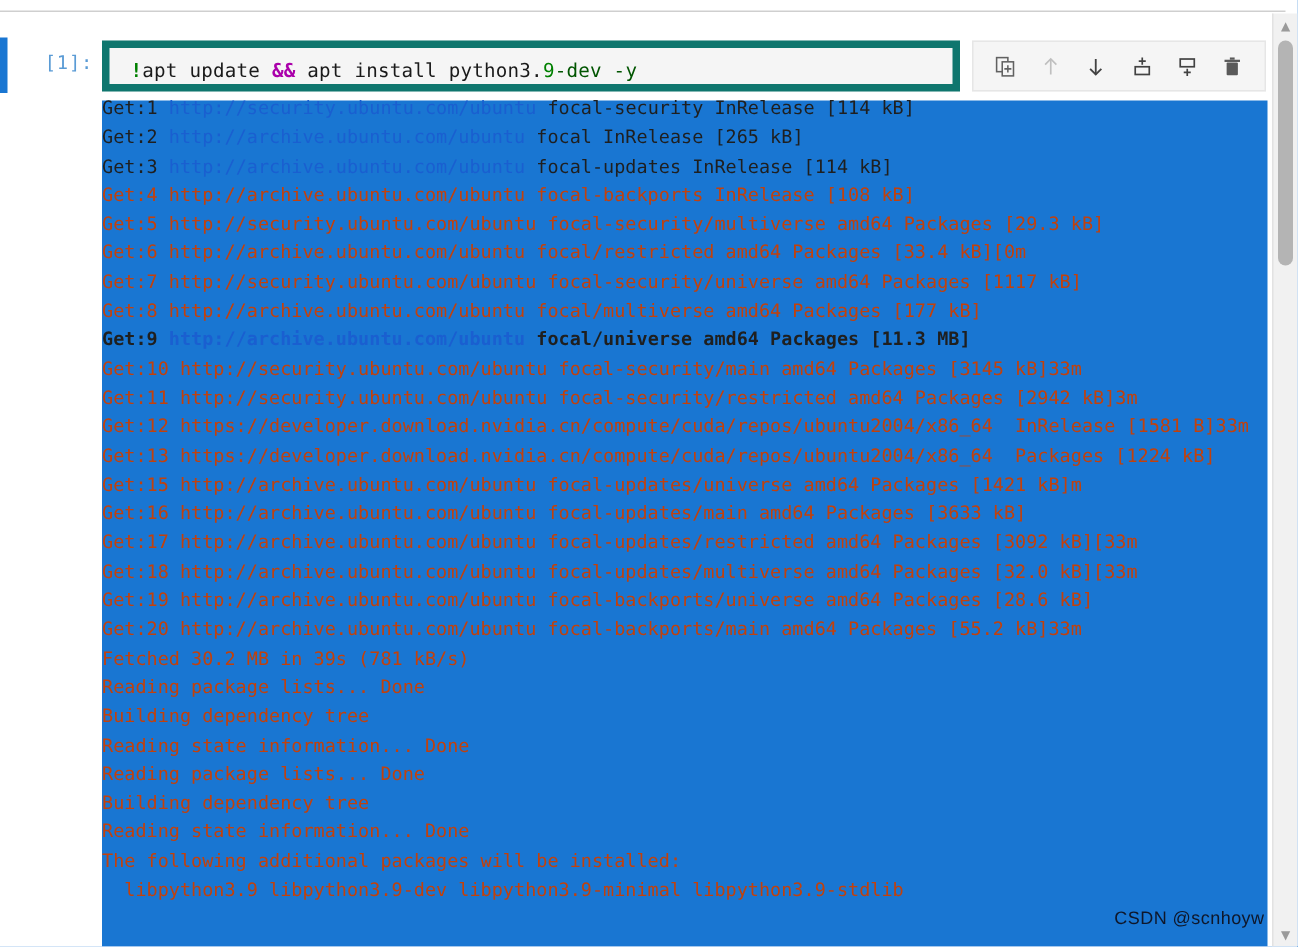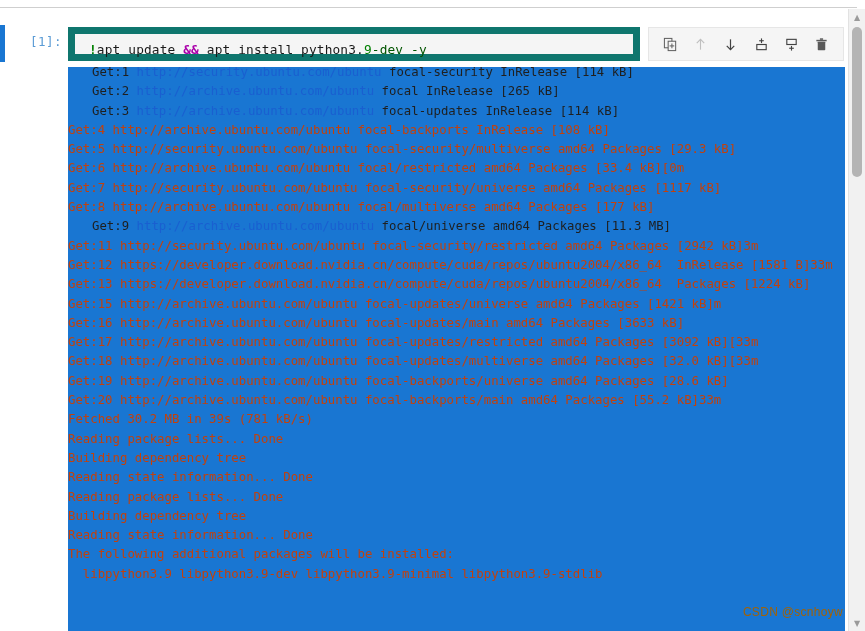--- a/index.html
+++ b/index.html
@@ -65,21 +65,21 @@
     color: #5a9bd5;
     letter-spacing: 0.5px;
   }
   .code-area {
     position: absolute;
     left: 68px;
     top: 0;
     width: 572px;
     height: 34px;
     background: #f5f5f5;
-    border: 7px solid #0f766e;
+    border: 5px solid #0f766e;
     box-sizing: border-box;
   }
   .code-line {
     position: absolute;
     left: 14px;
     top: 8px;
     font-family: "DejaVu Sans Mono", monospace;
     font-size: 12.8px;
     white-space: pre;
     color: #1a1a1a;
@@ -126,32 +126,32 @@
     width: 790px;
   }
   .oline {
     font-family: "DejaVu Sans Mono", monospace;
     font-size: 12.3px;
     line-height: 19.3px;
     white-space: pre;
     letter-spacing: 0.02px;
     color: #c2410c;
   }
-  .oline.dark  { color: #1f1f1f; padding-left: 24px; }
+  .oline.dark  { color: #1f1f1f; }
   .oline .url  { color: #1a5fd0; }
-  .oline .b    { font-weight: normal; }
+  .oline .b    { font-weight: bold; }
 
   
   .watermark {
     position: absolute;
     right: 22px;
     bottom: 12px;
     font-family: "Liberation Sans", sans-serif;
     font-size: 12px;
-    color: #a16207;
+    color: #0f172a;
     letter-spacing: 0.3px;
   }
 
   
   .scrollbar {
     position: absolute;
     top: 9px;
     right: 0;
     width: 17px;
     height: 622px;
@@ -256,20 +256,21 @@
   <div class="output" id="output-block">
       <div class="oline dark"><span>Get:1 </span><span class="url">http://security.ubuntu.com/ubuntu</span><span> focal-security InRelease [114 kB]</span></div>
       <div class="oline dark"><span>Get:2 </span><span class="url">http://archive.ubuntu.com/ubuntu</span><span> focal InRelease [265 kB]</span></div>
       <div class="oline dark"><span>Get:3 </span><span class="url">http://archive.ubuntu.com/ubuntu</span><span> focal-updates InRelease [114 kB]</span></div>
       <div class="oline"><span>Get:4 http://archive.ubuntu.com/ubuntu focal-backports InRelease [108 kB]</span></div>
       <div class="oline"><span>Get:5 http://security.ubuntu.com/ubuntu focal-security/multiverse amd64 Packages [29.3 kB]</span></div>
       <div class="oline"><span>Get:6 http://archive.ubuntu.com/ubuntu focal/restricted amd64 Packages [33.4 kB][0m</span></div>
       <div class="oline"><span>Get:7 http://security.ubuntu.com/ubuntu focal-security/universe amd64 Packages [1117 kB]</span></div>
       <div class="oline"><span>Get:8 http://archive.ubuntu.com/ubuntu focal/multiverse amd64 Packages [177 kB]</span></div>
       <div class="oline dark"><span class="b">Get:9 </span><span class="url b">http://archive.ubuntu.com/ubuntu</span><span class="b"> focal/universe amd64 Packages [11.3 MB]</span></div>
+      <div class="oline"><span>Get:10 http://security.ubuntu.com/ubuntu focal-security/main amd64 Packages [3145 kB]33m</span></div>
       <div class="oline"><span>Get:11 http://security.ubuntu.com/ubuntu focal-security/restricted amd64 Packages [2942 kB]3m</span></div>
       <div class="oline"><span>Get:12 https://developer.download.nvidia.cn/compute/cuda/repos/ubuntu2004/x86_64  InRelease [1581 B]33m</span></div>
       <div class="oline"><span>Get:13 https://developer.download.nvidia.cn/compute/cuda/repos/ubuntu2004/x86_64  Packages [1224 kB]</span></div>
       <div class="oline"><span>Get:15 http://archive.ubuntu.com/ubuntu focal-updates/universe amd64 Packages [1421 kB]m</span></div>
       <div class="oline"><span>Get:16 http://archive.ubuntu.com/ubuntu focal-updates/main amd64 Packages [3633 kB]</span></div>
       <div class="oline"><span>Get:17 http://archive.ubuntu.com/ubuntu focal-updates/restricted amd64 Packages [3092 kB][33m</span></div>
       <div class="oline"><span>Get:18 http://archive.ubuntu.com/ubuntu focal-updates/multiverse amd64 Packages [32.0 kB][33m</span></div>
       <div class="oline"><span>Get:19 http://archive.ubuntu.com/ubuntu focal-backports/universe amd64 Packages [28.6 kB]</span></div>
       <div class="oline"><span>Get:20 http://archive.ubuntu.com/ubuntu focal-backports/main amd64 Packages [55.2 kB]33m</span></div>
       <div class="oline"><span>Fetched 30.2 MB in 39s (781 kB/s)</span></div>

